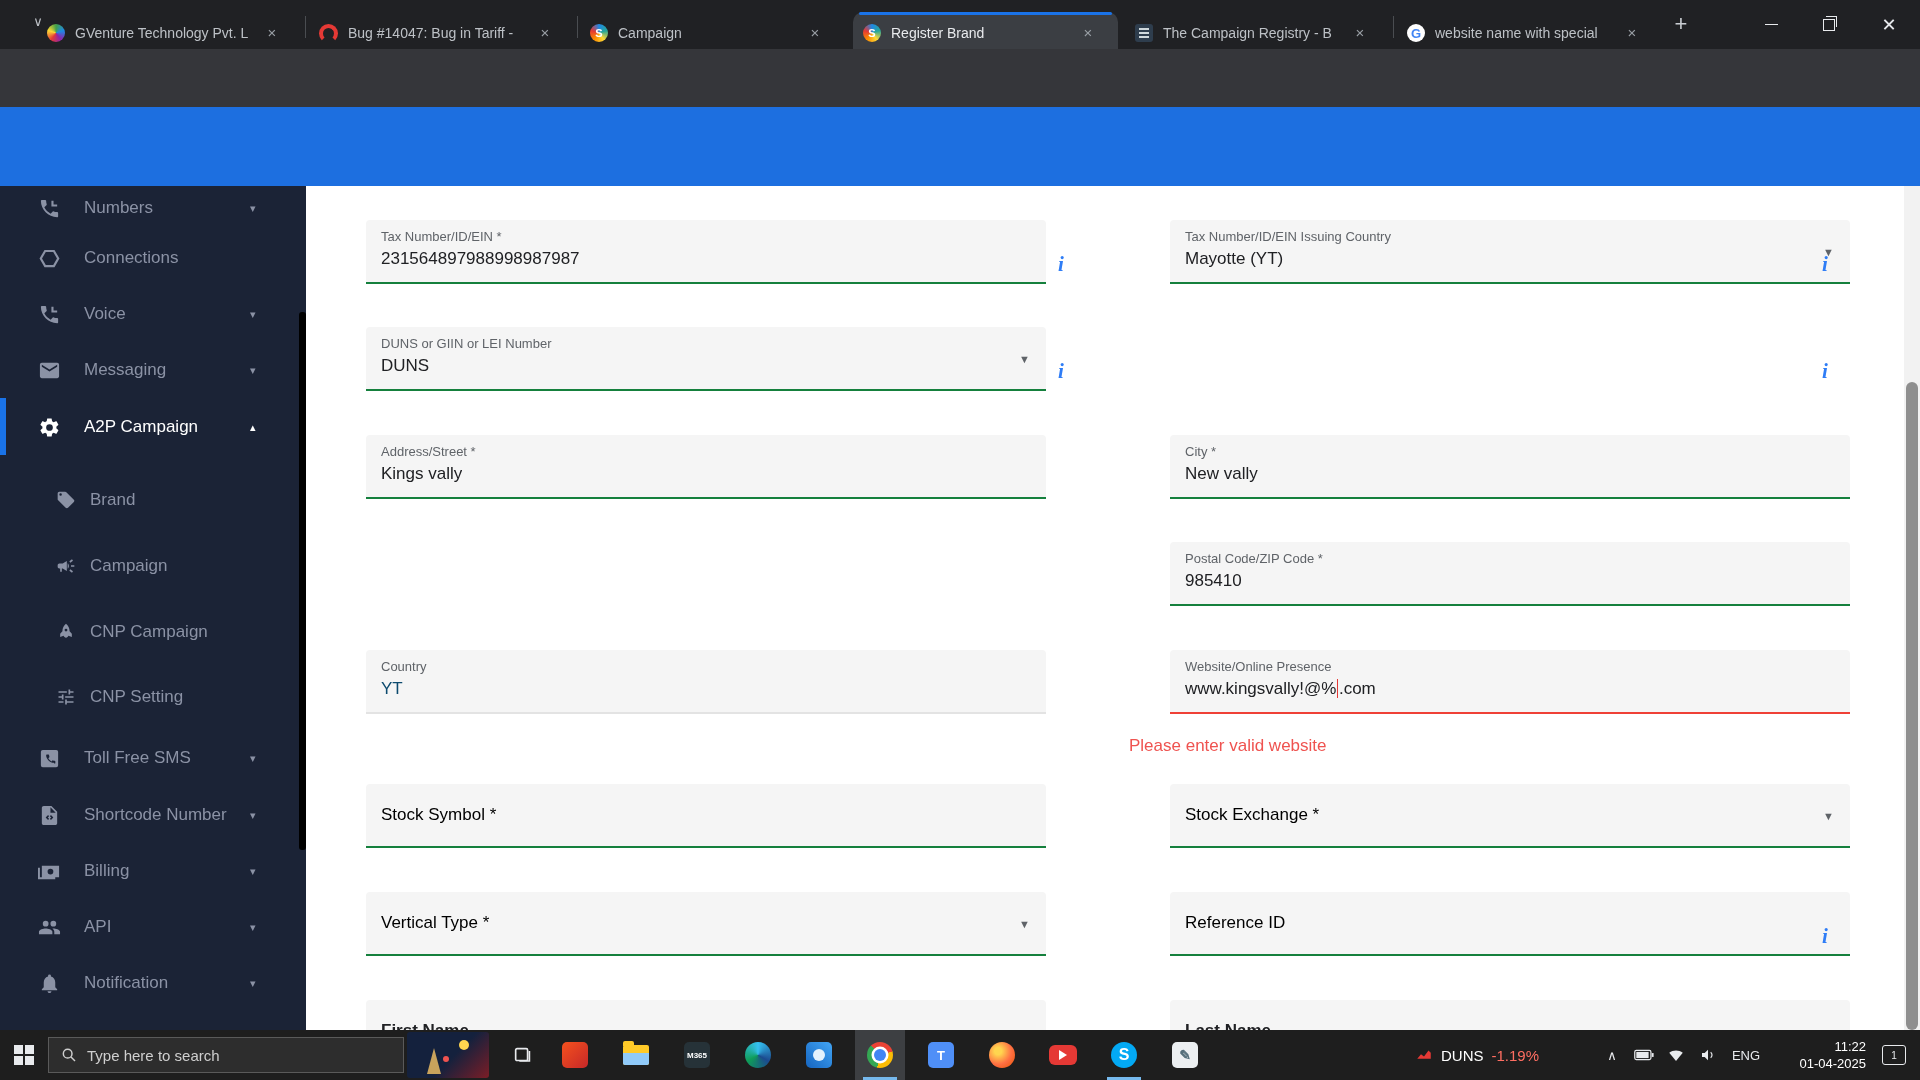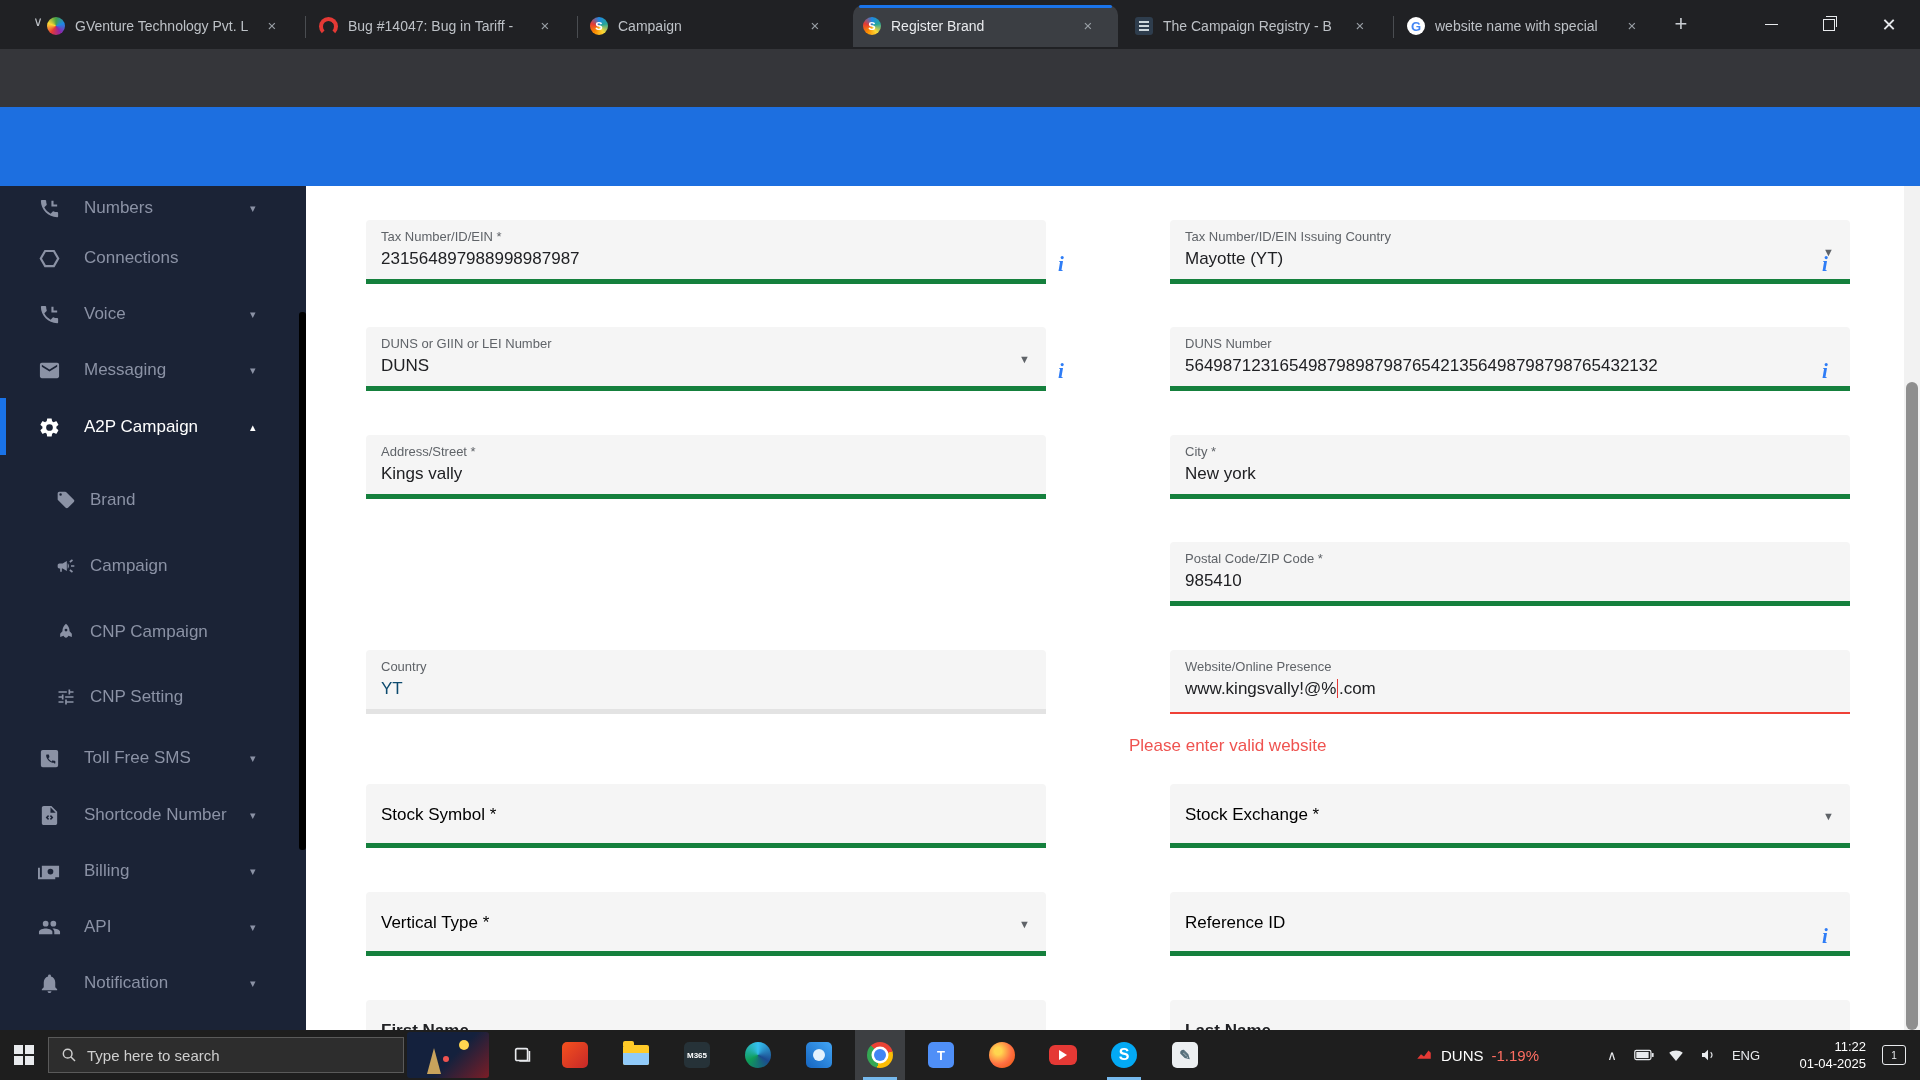--- a/index.html
+++ b/index.html
@@ -1,21 +1,21 @@
 <!DOCTYPE html>
 <html><head>
 <meta charset="utf-8">
 <style>
   html,body{margin:0;padding:0;background:#000;font-family:"Liberation Sans",sans-serif;-webkit-font-smoothing:antialiased;}
   #root{position:relative;width:1920px;height:1080px;overflow:hidden;background:#fff;}
   .abs{position:absolute;}
 
   
   #tabstrip{left:0;top:0;width:1920px;height:49px;background:#202124;}
-  .tab{position:absolute;top:5px;height:42px;display:flex;align-items:center;padding:0 10px;box-sizing:border-box;border-radius:10px 10px 0 0;}
+  .tab{position:absolute;top:12px;height:42px;display:flex;align-items:center;padding:0 10px;box-sizing:border-box;border-radius:10px 10px 0 0;}
   .tab .title{font-size:14px;color:#bdc1c6;white-space:nowrap;overflow:hidden;max-width:180px;flex:1;}
   .tab.active{background:#3b3e43;}
   .tab.active .title{color:#e8eaed;}
   .tab.active::before{content:"";position:absolute;left:6px;right:6px;top:0;height:3px;background:#1a73e8;border-radius:2px;}
   .tab .close{margin-left:8px;color:#9aa0a6;font-size:15px;width:18px;height:18px;line-height:18px;text-align:center;border-radius:50%;flex:none;}
   .tabdiv{position:absolute;top:16px;width:1px;height:22px;background:#4a4d51;}
   .fav{width:18px;height:18px;border-radius:50%;margin-right:10px;flex:none;position:relative;display:flex;align-items:center;justify-content:center;}
   .fav-swirl{background:conic-gradient(#1e88e5,#26a69a,#fdd835,#fb8c00,#e53935,#1e88e5);}
   .fav-swirl span{color:#fff;font-size:11px;font-weight:bold;}
   .fav-gv{background:conic-gradient(#43a047,#1e88e5,#8e24aa,#e53935,#fdd835,#43a047);}
@@ -61,21 +61,21 @@
   .sitem .schev{position:absolute;left:250px;font-size:11px;color:#8b92a5;}
   .sitem.sub svg{left:56px;width:20px;height:20px;}
   .sitem.sub .slabel{left:90px;}
   .sitem.active{color:#fff;}
   .sitem.active svg{fill:#fff;}
   .sitem.active .schev{color:#fff;}
   #activebar{left:0px;top:212px;width:6px;height:57px;background:#1a73e8;}
   #sidescroll{left:299px;top:126px;width:7px;height:538px;background:#000;border-radius:3px;}
   
   #content{left:306px;top:186px;width:1614px;height:844px;background:#fff;overflow:hidden;}
-  .field{position:absolute;height:64px;background:#f5f5f5;border-radius:4px 4px 0 0;border-bottom:5px solid #15803d;box-sizing:border-box;}
+  .field{position:absolute;height:64px;background:#f5f5f5;border-radius:4px 4px 0 0;border-bottom:2px solid #15803d;box-sizing:border-box;}
   .field .flabel{position:absolute;left:15px;top:9px;font-size:13px;color:#5f6368;}
   .field .fvalue{position:absolute;left:15px;top:29px;font-size:17px;color:#202124;white-space:nowrap;overflow:hidden;max-width:630px;}
   .field .fvalue.dim{color:#0c4a6e;}
   .field .fcenter{position:absolute;left:15px;top:21px;font-size:17px;color:#000000;}
   .field .dd{position:absolute;right:16px;top:26px;font-size:11px;color:#5f6368;}
   .field.errorline{border-bottom:2.5px solid #ef4036;}
   .caret{display:inline-block;width:1.5px;height:19px;background:#e53935;vertical-align:text-bottom;margin:0 0.5px;}
   .info-i{position:absolute;width:16px;font-family:"Liberation Serif",serif;font-style:italic;font-weight:bold;font-size:21px;color:#2f7df6;}
   #formerror{position:absolute;left:823px;top:550px;font-size:17px;color:#ef5350;}
   .colL{left:60px;width:680px;}
@@ -382,33 +382,29 @@
       <span class="dd">▼</span>
     </div>
     <span class="info-i" style="left:1516px;top:66px;">i</span>
 
     <div class="field colL" style="top:141px;">
       <span class="flabel">DUNS or GIIN or LEI Number</span>
       <span class="fvalue">DUNS</span>
       <span class="dd">▼</span>
     </div>
     <span class="info-i" style="left:752px;top:173px;">i</span>
-    <div class="field colR" style="top:141px;">
-      <span class="flabel">DUNS Number</span>
-      <span class="fvalue">56498712316549879898798765421356498798798765432132</span>
-    </div>
     <span class="info-i" style="left:1516px;top:173px;">i</span>
 
     <div class="field colL" style="top:249px;">
       <span class="flabel">Address/Street *</span>
       <span class="fvalue">Kings vally</span>
     </div>
     <div class="field colR" style="top:249px;">
       <span class="flabel">City *</span>
-      <span class="fvalue">New york</span>
+      <span class="fvalue">New vally</span>
     </div>
 
     <div class="field colR" style="top:356px;">
       <span class="flabel">Postal Code/ZIP Code *</span>
       <span class="fvalue">985410</span>
     </div>
 
     <div class="field colL" style="top:464px;border-bottom-color:#e3e3e3;">
       <span class="flabel">Country</span>
       <span class="fvalue dim">YT</span>

